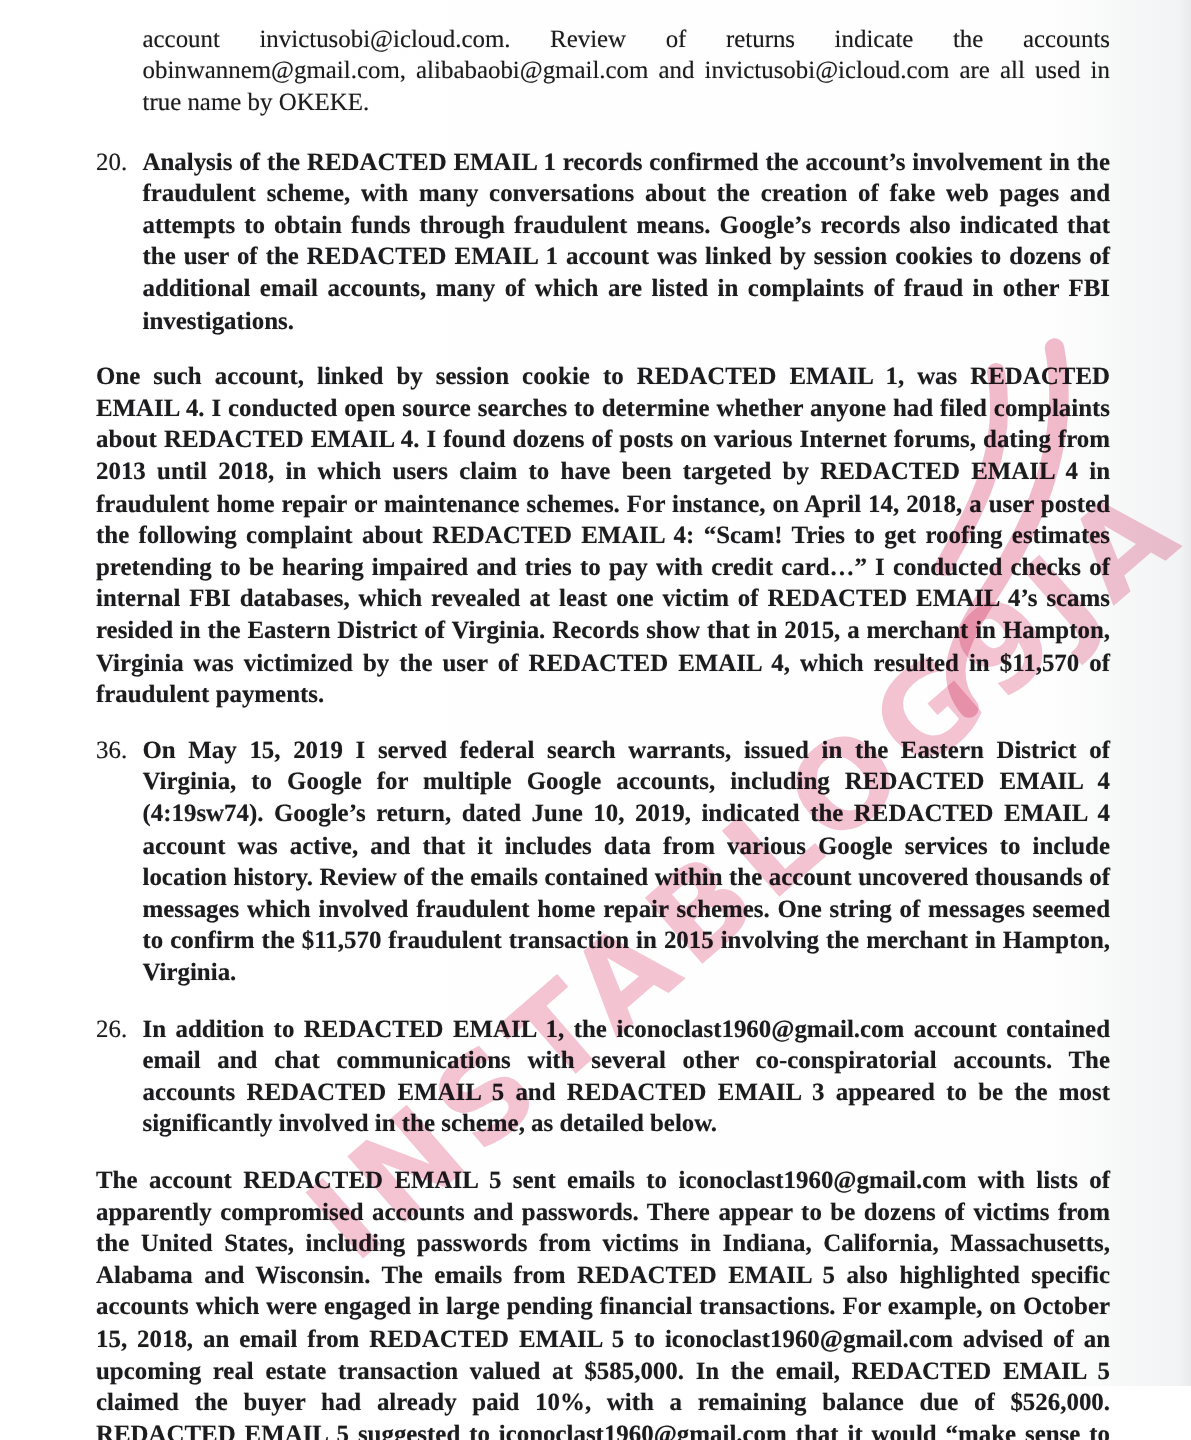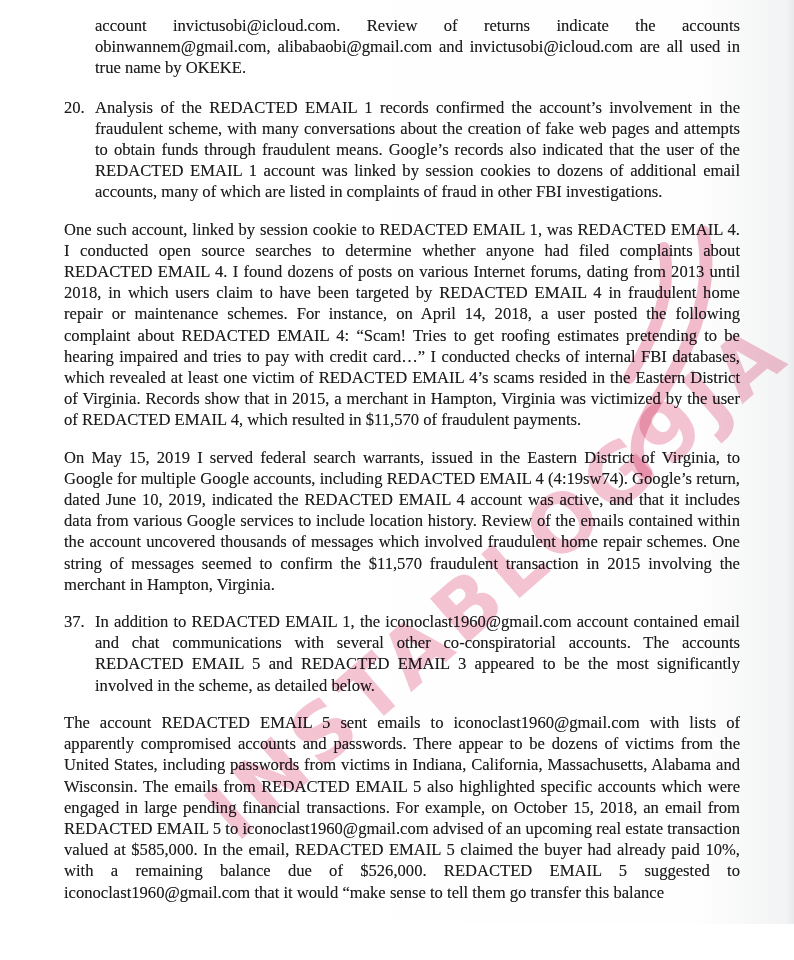--- a/index.html
+++ b/index.html
@@ -30,20 +30,21 @@
     display: flex;
     margin-bottom: 16px;
   }
   .para .num {
     flex: 0 0 31px;
     width: 31px;
   }
   .para .ptext {
     flex: 1;
     text-align: justify;
+    font-weight: bold;
   }
   .watermark-layer {
     position: absolute;
     left: 0; top: 0; width: 794px; height: 960px;
     pointer-events: none;
   }
   .watermark-text {
     position: absolute;
     left: 188px; top: 788px;
     transform: rotate(-41deg);
@@ -74,25 +75,26 @@
     <div class="para">
       <span class="num">20.</span>
       <span class="ptext">Analysis of the REDACTED EMAIL 1 records confirmed the account’s involvement in the fraudulent scheme, with many conversations about the creation of fake web pages and attempts to obtain funds through fraudulent means. Google’s records also indicated that the user of the REDACTED EMAIL 1 account was linked by session cookies to dozens of additional email accounts, many of which are listed in complaints of fraud in other FBI investigations.</span>
     </div>
 
     <div class="para">
       <span class="ptext">One such account, linked by session cookie to REDACTED EMAIL 1, was REDACTED EMAIL 4. I conducted open source searches to determine whether anyone had filed complaints about REDACTED EMAIL 4. I found dozens of posts on various Internet forums, dating from 2013 until 2018, in which users claim to have been targeted by REDACTED EMAIL 4 in fraudulent home repair or maintenance schemes. For instance, on April 14, 2018, a user posted the following complaint about REDACTED EMAIL 4: “Scam! Tries to get roofing estimates pretending to be hearing impaired and tries to pay with credit card…” I conducted checks of internal FBI databases, which revealed at least one victim of REDACTED EMAIL 4’s scams resided in the Eastern District of Virginia. Records show that in 2015, a merchant in Hampton, Virginia was victimized by the user of REDACTED EMAIL 4, which resulted in $11,570 of fraudulent payments.</span>
     </div>
 
     <div class="para">
+      <span class="num">36.</span>
       <span class="ptext">On May 15, 2019 I served federal search warrants, issued in the Eastern District of Virginia, to Google for multiple Google accounts, including REDACTED EMAIL 4 (4:19sw74). Google’s return, dated June 10, 2019, indicated the REDACTED EMAIL 4 account was active, and that it includes data from various Google services to include location history. Review of the emails contained within the account uncovered thousands of messages which involved fraudulent home repair schemes. One string of messages seemed to confirm the $11,570 fraudulent transaction in 2015 involving the merchant in Hampton, Virginia.</span>
     </div>
 
     <div class="para">
-      <span class="num">37.</span>
+      <span class="num">26.</span>
       <span class="ptext">In addition to REDACTED EMAIL 1, the iconoclast1960@gmail.com account contained email and chat communications with several other co-conspiratorial accounts. The accounts REDACTED EMAIL 5 and REDACTED EMAIL 3 appeared to be the most significantly involved in the scheme, as detailed below.</span>
     </div>
 
     <div class="para">
       <span class="ptext">The account REDACTED EMAIL 5 sent emails to iconoclast1960@gmail.com with lists of apparently compromised accounts and passwords. There appear to be dozens of victims from the United States, including passwords from victims in Indiana, California, Massachusetts, Alabama and Wisconsin.  The emails from REDACTED EMAIL 5 also highlighted specific accounts which were engaged in large pending financial transactions. For example, on October 15, 2018, an email from REDACTED EMAIL 5 to iconoclast1960@gmail.com advised of an upcoming real estate transaction valued at $585,000. In the email, REDACTED EMAIL 5 claimed the buyer had already paid 10%, with a remaining balance due of $526,000. REDACTED EMAIL 5 suggested to iconoclast1960@gmail.com that it would “make sense to tell them go transfer this balance</span>
     </div>
 
   </div>
 
   <div class="watermark-layer">

